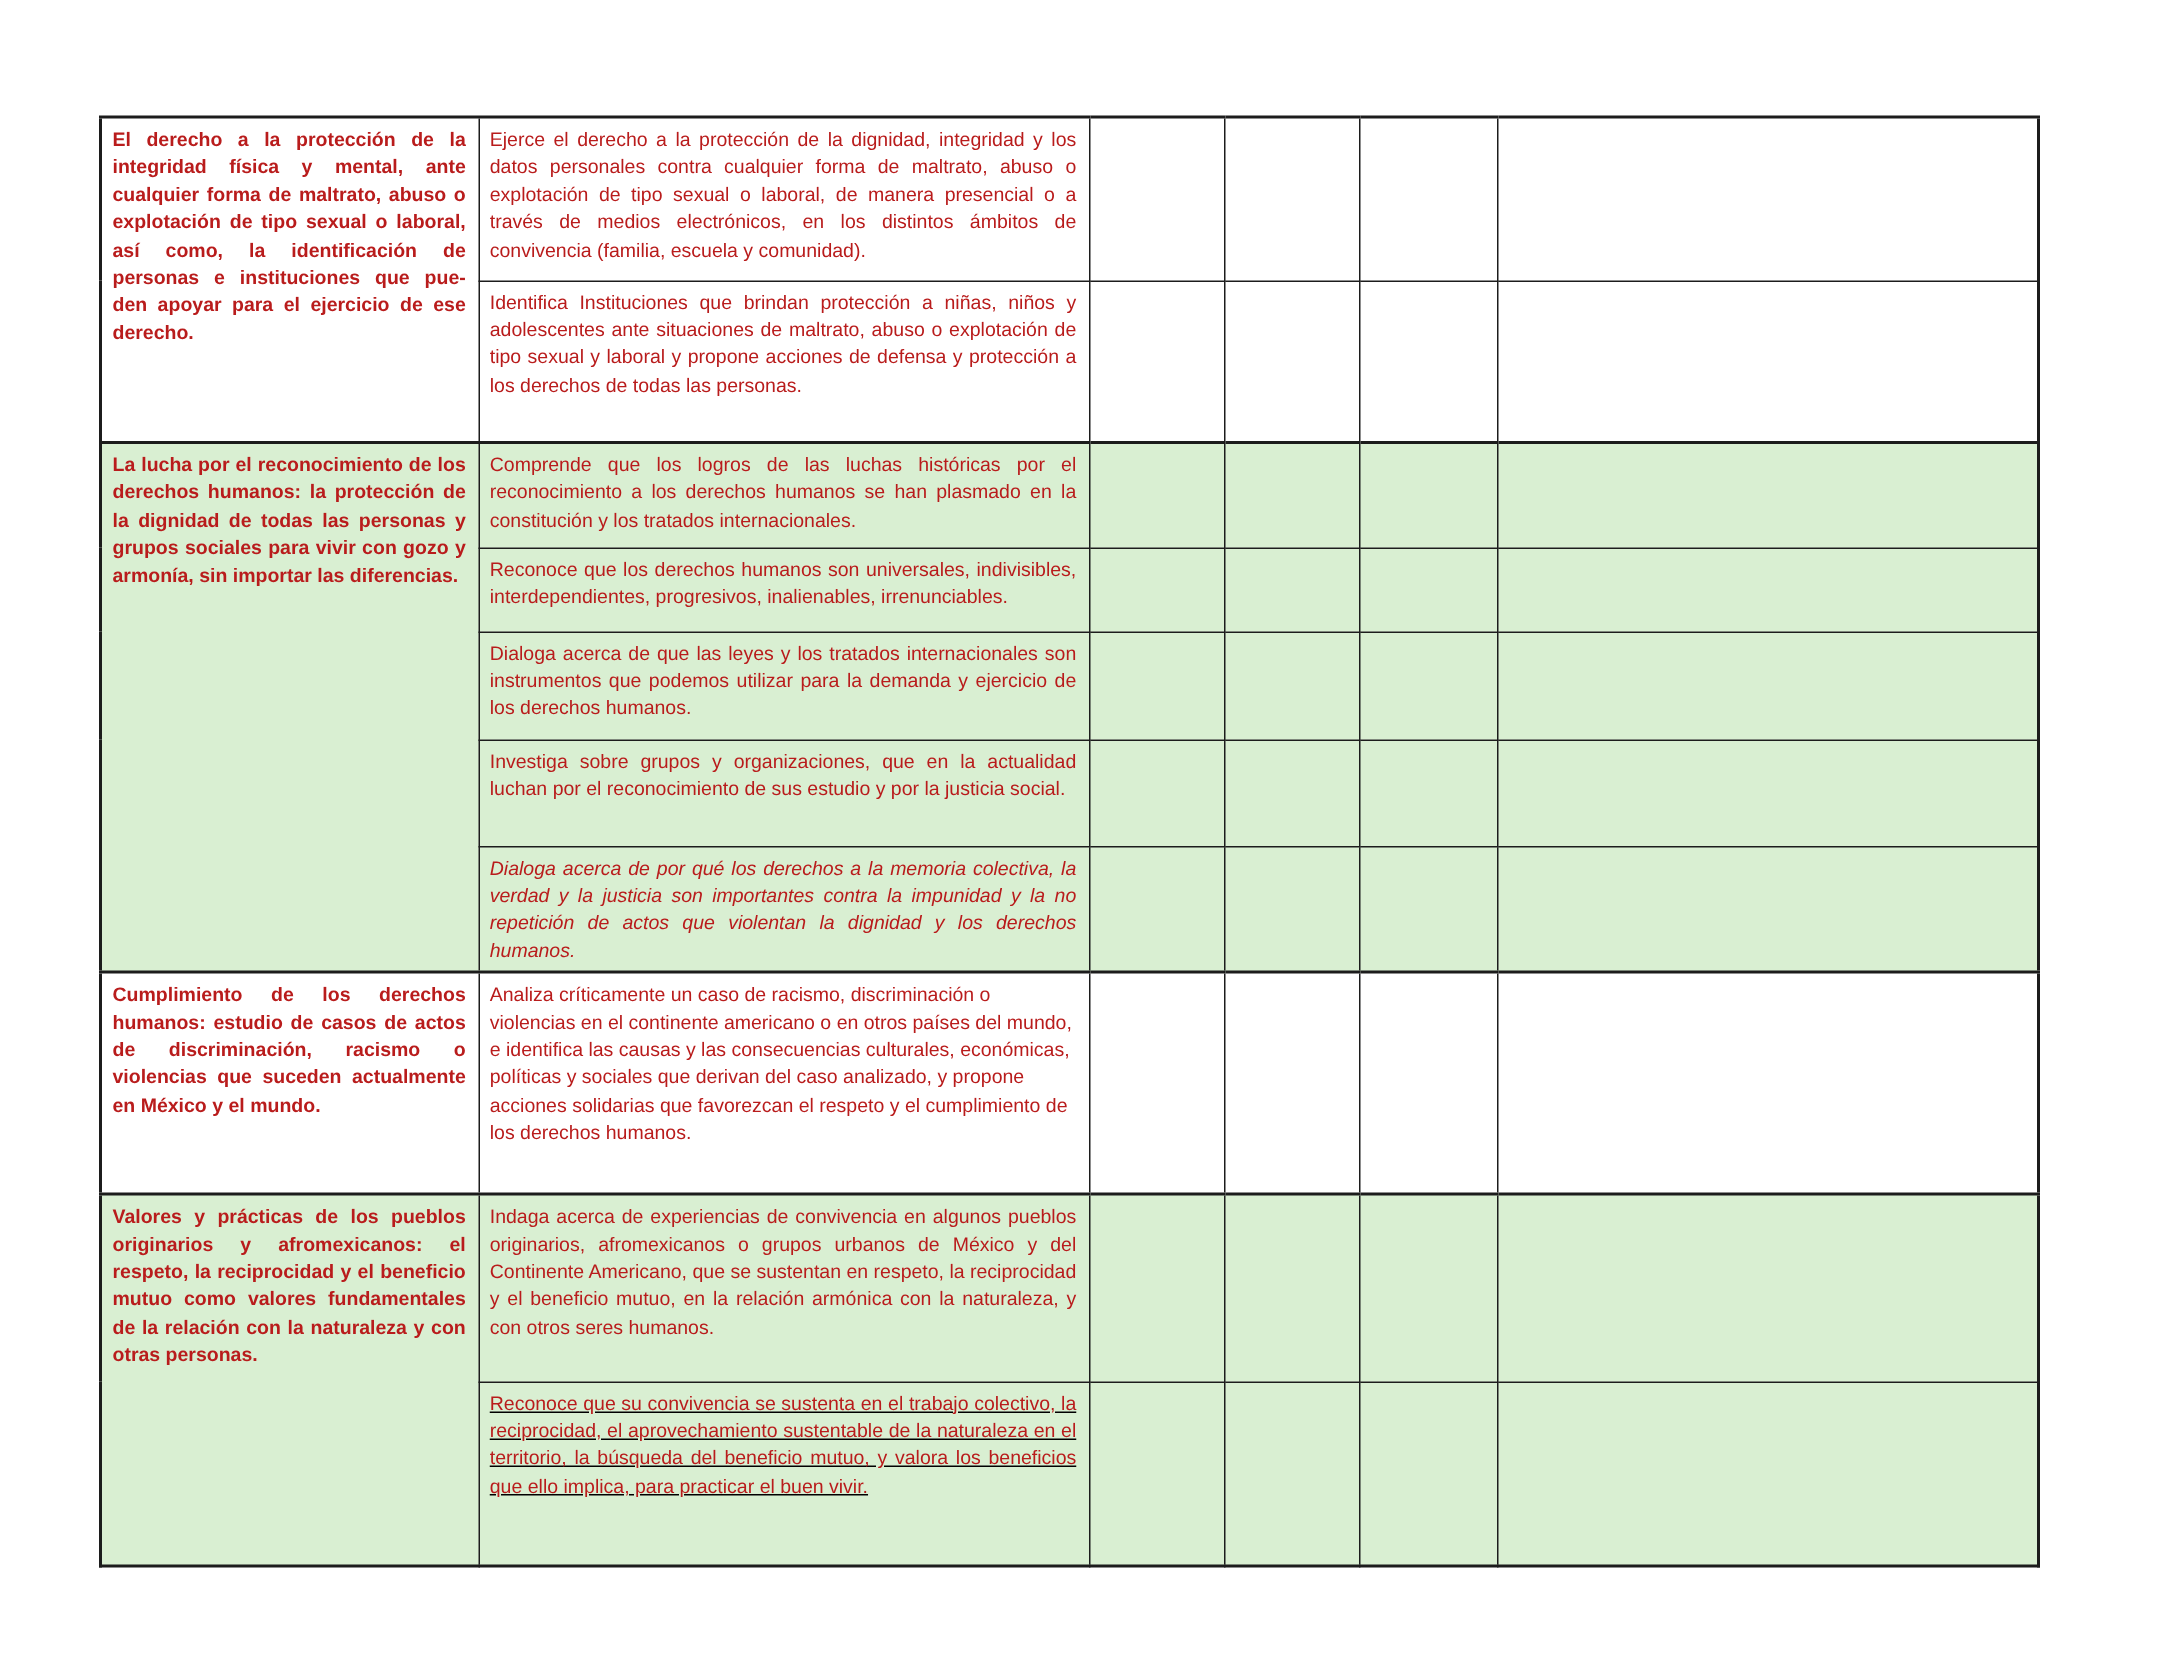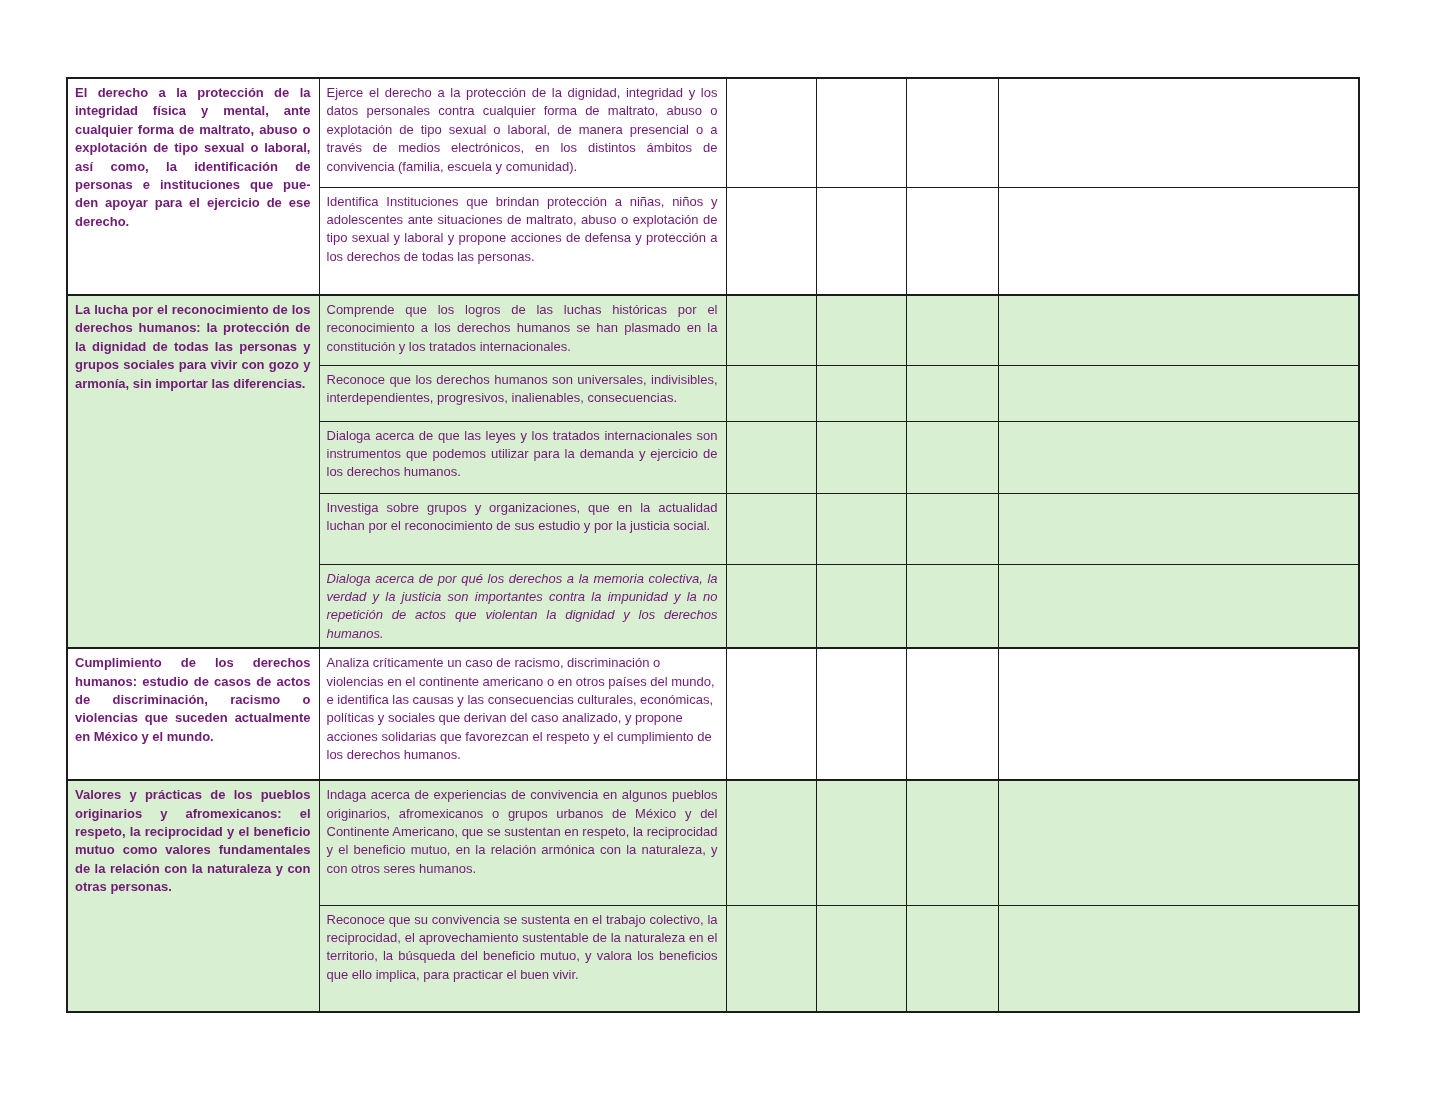--- a/index.html
+++ b/index.html
@@ -15,36 +15,36 @@
   table.curriculum{
     position:absolute;left:66px;top:77px;width:1292px;
     border-collapse:collapse;table-layout:fixed;
     border:2.5px solid var(--border);
   }
   td{
     border:1.5px solid var(--border);
     vertical-align:top;
     padding:5px 8px 4px 7px;
     font-size:13px;line-height:18.4px;
-    color:#701a75;
+    color:#b91c1c;
     text-align:justify;
   }
   tr.green td{background:var(--green);}
   tr.white td{background:#ffffff;}
   td.tema{font-weight:bold;}
   td.align-left{text-align:left;}
   tr.group-top td{border-top:2.5px solid var(--border);}
 
   
   tr.h-r1a{height:109px;} tr.h-r1b{height:108px;}
   tr.h-r2a{height:70px;padding-left:16px;}  tr.h-r2b{height:56px;}
   tr.h-r2c{height:72px;margin-left:15px;}  tr.h-r2d{height:71px;}
   tr.h-r2e{height:74px;font-style:italic;}
-  tr.h-r3{height:132px;}
-  tr.h-r4a{height:125px;} tr.h-r4b{height:107px;}
+  tr.h-r3{height:148px;}
+  tr.h-r4a{height:125px;} tr.h-r4b{height:123px;text-decoration:underline;}
 
   col.c-tema{width:252px;}
   col.c-proc{width:407px;}
   col.c-n1{width:90px;}
   col.c-n2{width:90px;}
   col.c-n3{width:92px;}
   col.c-wide{width:361px;}
 </style>
 </head>
 <body>
@@ -79,21 +79,21 @@
 
       <tr class="green h-r2a group-top">
         <td class="tema" rowspan="5">La lucha por el reconocimiento de los derechos humanos: la protección de la dignidad de todas las personas y grupos sociales para vivir con gozo y armonía, sin importar las diferencias.</td>
         <td class="proc">Comprende que los logros de las luchas históricas por el reconocimiento a los derechos humanos se han plasmado en la constitución y los tratados internacionales.</td>
         <td></td>
         <td></td>
         <td></td>
         <td></td>
       </tr>
       <tr class="green h-r2b">
-        <td class="proc">Reconoce que los derechos humanos son universales, indivisibles, interdependientes, progresivos, inalienables, consecuencias.</td>
+        <td class="proc">Reconoce que los derechos humanos son universales, indivisibles, interdependientes, progresivos, inalienables, irrenunciables.</td>
         <td></td>
         <td></td>
         <td></td>
         <td></td>
       </tr>
       <tr class="green h-r2c">
         <td class="proc">Dialoga acerca de que las leyes y los tratados internacionales son instrumentos que podemos utilizar para la demanda y ejercicio de los derechos humanos.</td>
         <td></td>
         <td></td>
         <td></td>

